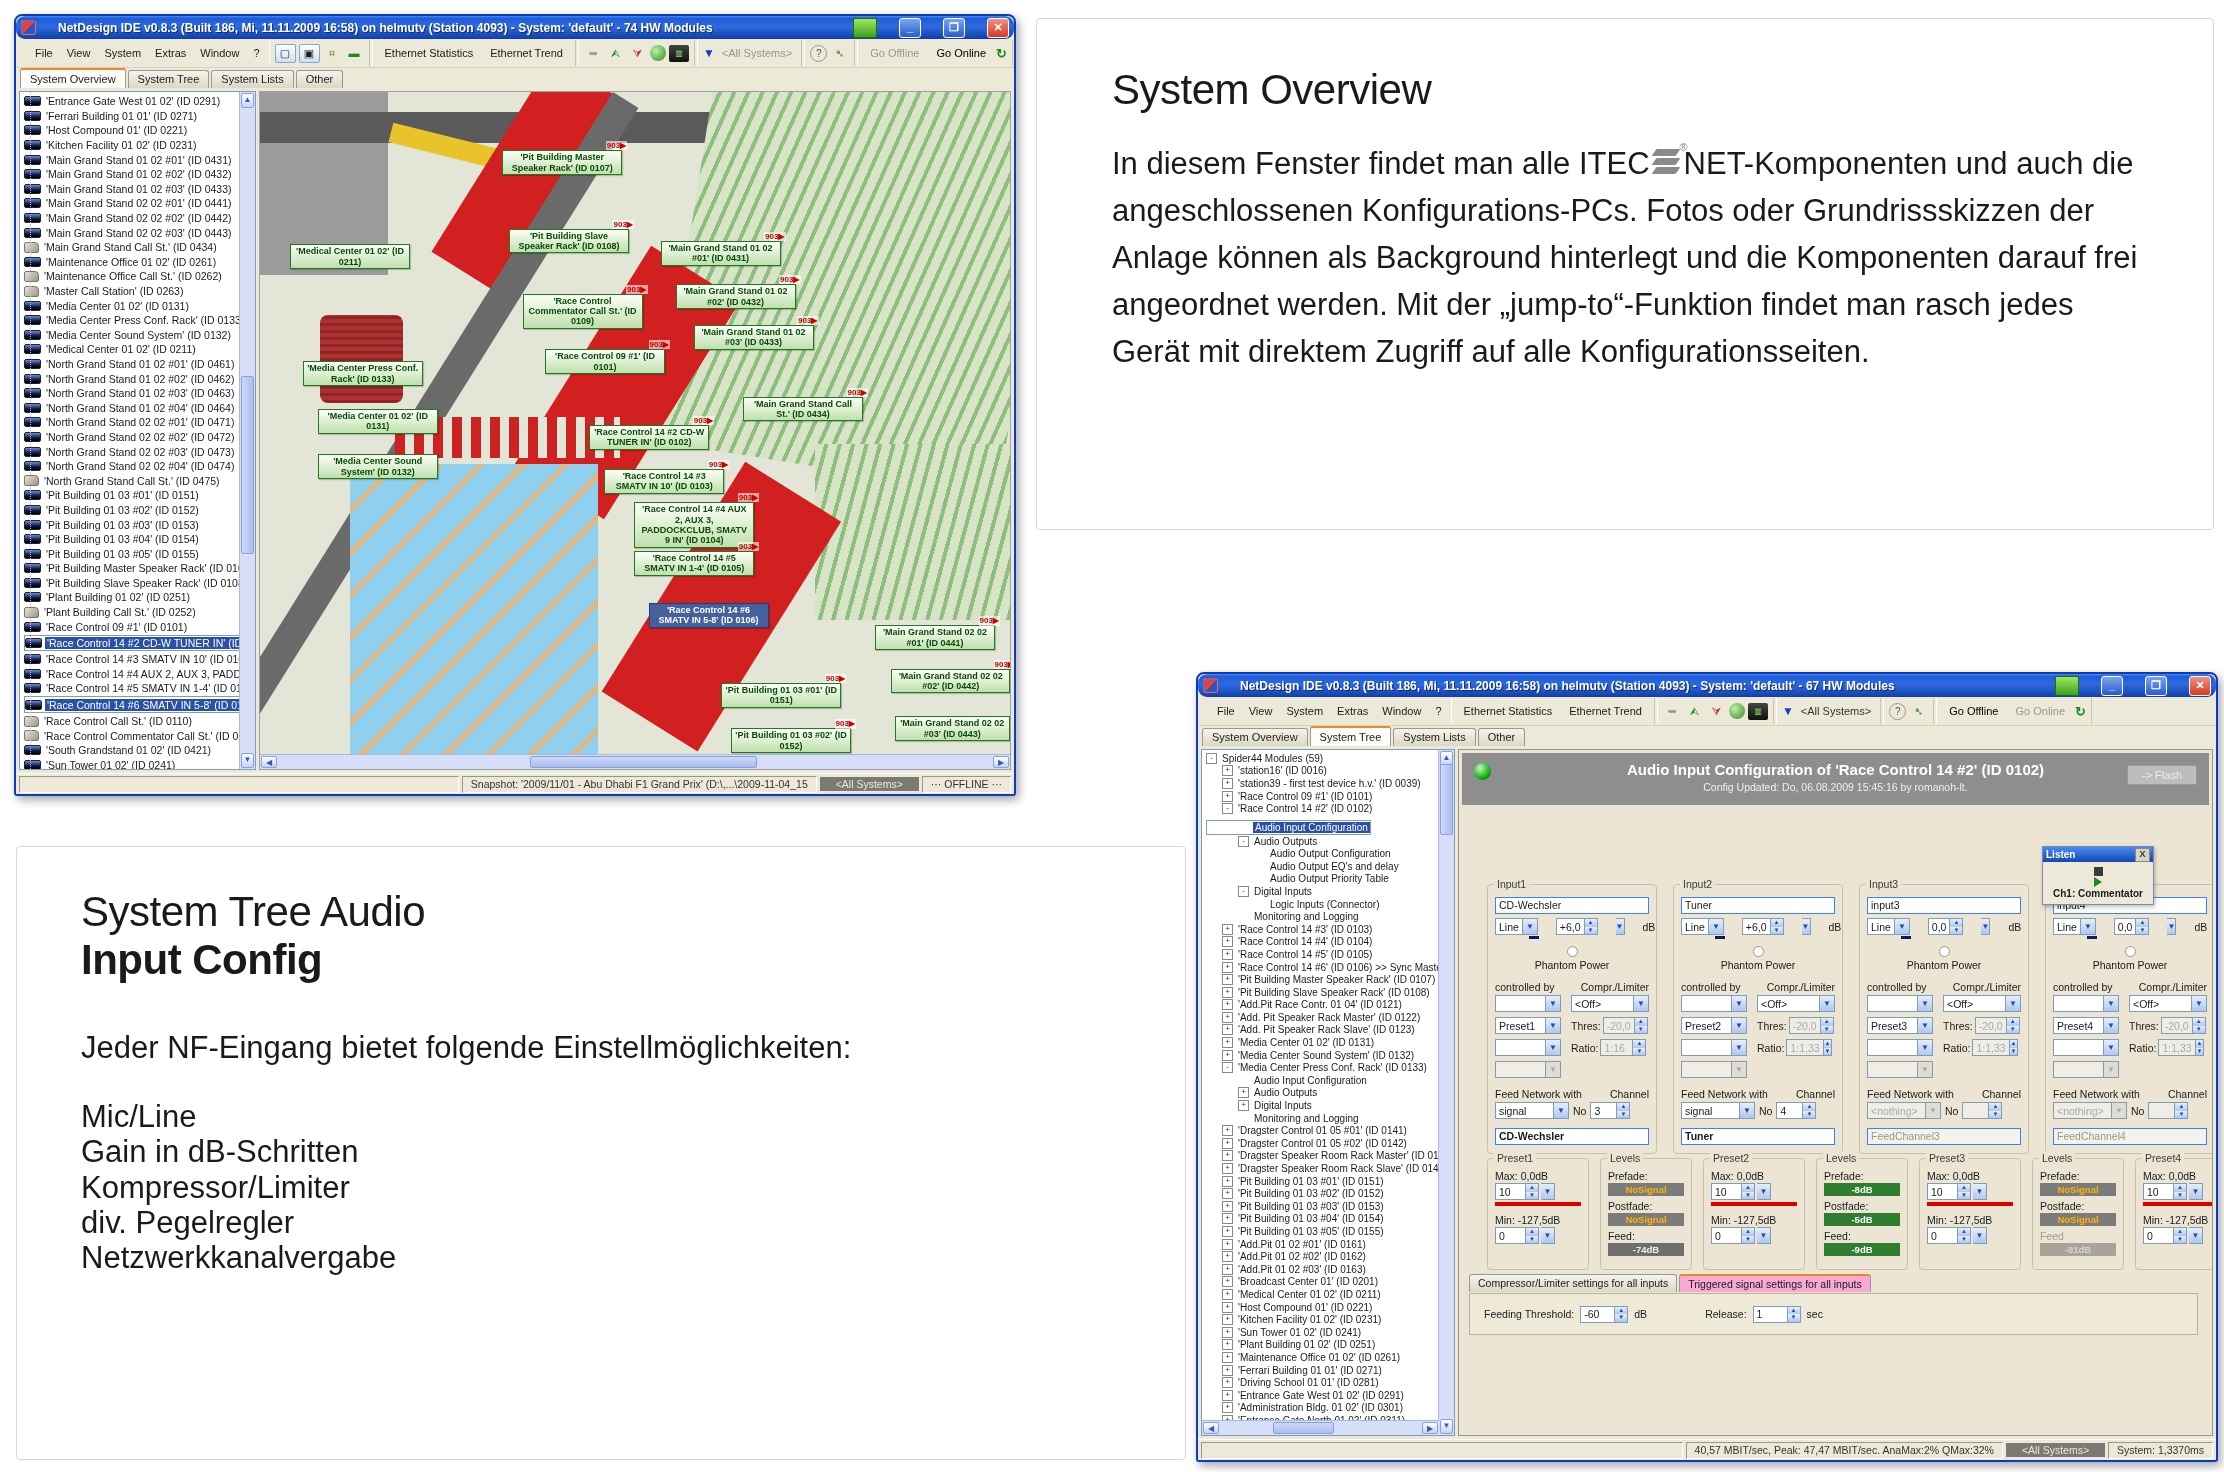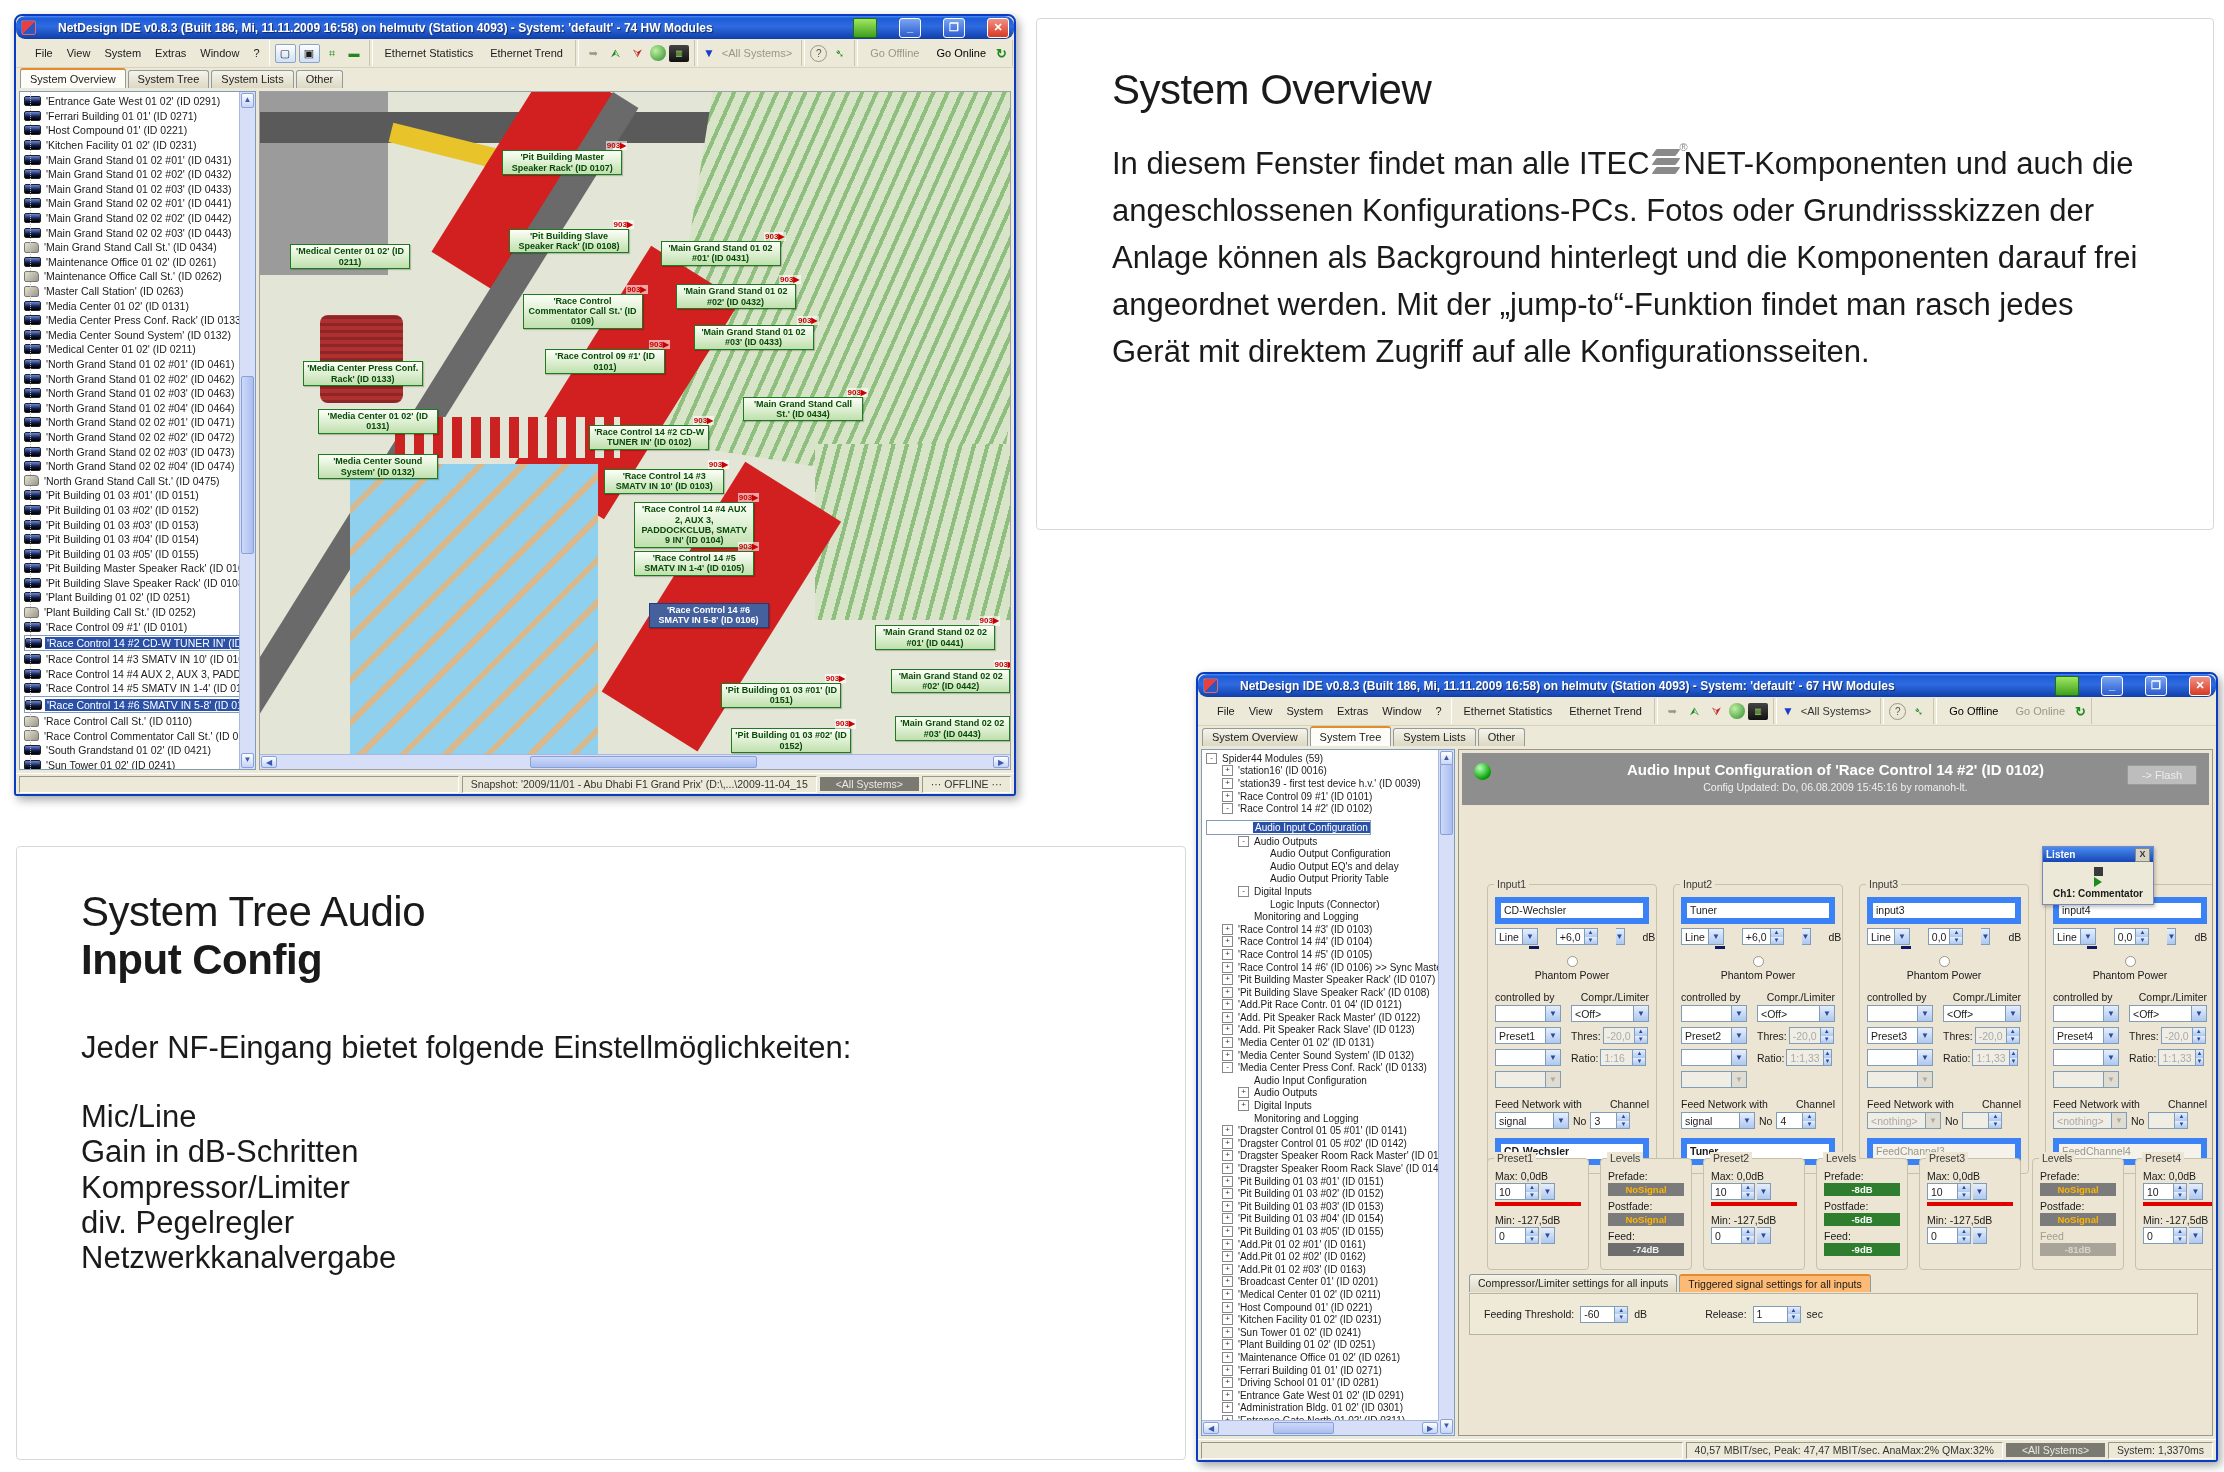--- a/index.html
+++ b/index.html
@@ -117,21 +117,21 @@
   .listenwin .lt .x{margin-left:auto;width:13px;height:12px;background:#d8d4c4;color:#333;border:1px solid #888;
                     font-size:9px;line-height:11px;text-align:center;font-weight:bold;}
   .listenwin .lb{display:flex;align-items:center;gap:1px;padding:5px 4px;font-size:10px;font-weight:bold;flex-direction:column;}
   .stop-sq{width:9px;height:9px;background:#3a3a3a;}
   .play-tr{width:0;height:0;border-left:8px solid #1d8a1d;border-top:5px solid transparent;border-bottom:5px solid transparent;}
 
   .inputsrow{position:absolute;left:28px;top:134px;display:flex;gap:16px;}
   .gb{border:1px solid #c6c2aa;border-radius:4px;position:relative;background:#ece5d3;}
   .gb-l{position:absolute;top:-7px;left:6px;background:#ece5d3;padding:0 3px;font-size:10.5px;color:#3a3a3a;}
   .input-col{width:154px;padding:12px 7px 8px;font-size:10.5px;}
-  .field{background:#fff;border:6px solid #3b82f6;height:15px;line-height:15px;font-size:10.5px;
+  .field{background:#fff;border:1px solid #3b82f6;height:15px;line-height:15px;font-size:10.5px;
          padding:0 3px;overflow:hidden;white-space:nowrap;}
   .field.bold{font-weight:bold;}
   .field.dis{color:#9a9788;background:#f4f2ea;}
   .sel{display:inline-flex;background:#fff;border:1px solid #7f9db9;height:15px;align-items:center;font-size:10.5px;}
   .sel .st{flex:1;padding:0 3px;overflow:hidden;white-space:nowrap;}
   .sel .sb{width:14px;align-self:stretch;background:linear-gradient(#e6eefb,#aec8f0);border-left:1px solid #7f9db9;
            font-size:8px;color:#2a4a9a;display:flex;align-items:center;justify-content:center;}
   .sel.dis{background:#f0eee4;color:#aaa;} .sel.dis .sb{background:#e0ddd0;color:#aaa;}
   .spin{display:inline-flex;background:#fff;border:1px solid #7f9db9;height:15px;align-items:stretch;font-size:10.5px;}
   .spin .st{flex:1;padding:0 3px;display:flex;align-items:center;}
@@ -158,21 +158,21 @@
             padding:1px 2px;background:#7b7b7b;color:#ffb400;}
   .lv-badge.green{background:#2f7d2f;color:#fff;}
   .lv-badge.dark{background:#6e6e6e;color:#f0f0f0;}
   .lv-badge.disfeed{background:#a8a49a;color:#d8d5cc;}
   .lv-l{margin-bottom:1px;} .lv-l.dis{color:#a09c8e;}
   .redbar{height:4px;background:#e00000;margin:2px 0 8px;}
 
   .btabs{position:absolute;left:10px;top:524px;display:flex;gap:2px;font-size:10.5px;}
   .btab{border:1px solid #919b9c;border-bottom:none;border-radius:3px 3px 0 0;padding:2px 8px;
         background:linear-gradient(#f6f4ea,#dcd8c4);}
-  .btab.active{background:#fdba74;border-top:2px solid #e68b2c;position:relative;z-index:2;}
+  .btab.active{background:#f9a8d4;border-top:2px solid #e68b2c;position:relative;z-index:2;}
   .btab-box{position:absolute;left:10px;right:14px;top:543px;height:40px;border:1px solid #b8b4a0;background:#efe9d8;
             display:flex;align-items:center;gap:6px;padding:0 14px;font-size:10.5px;}
 </style>
 </head>
 <body>
 
 <div class="xp-window w1" id="win1" style="left:14px;top:14px;width:998px;height:778px;">
   <div class="titlebar">
     <span class="app-ico"></span>
     <span class="tb-title">NetDesign IDE   v0.8.3 (Built 186, Mi, 11.11.2009 16:58) on helmutv (Station 4093)   -   System: 'default'   -   74 HW Modules</span>

